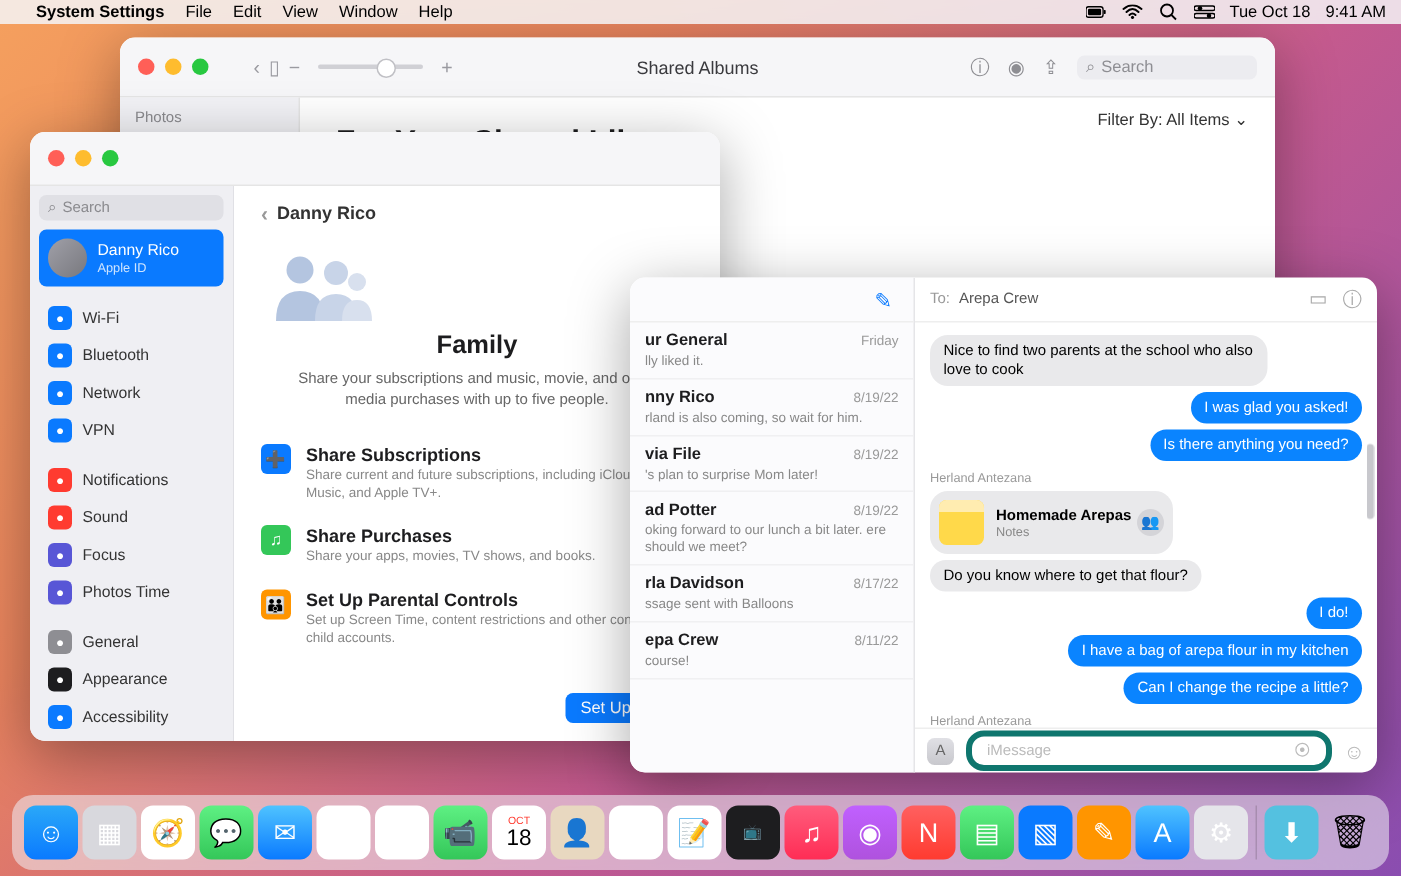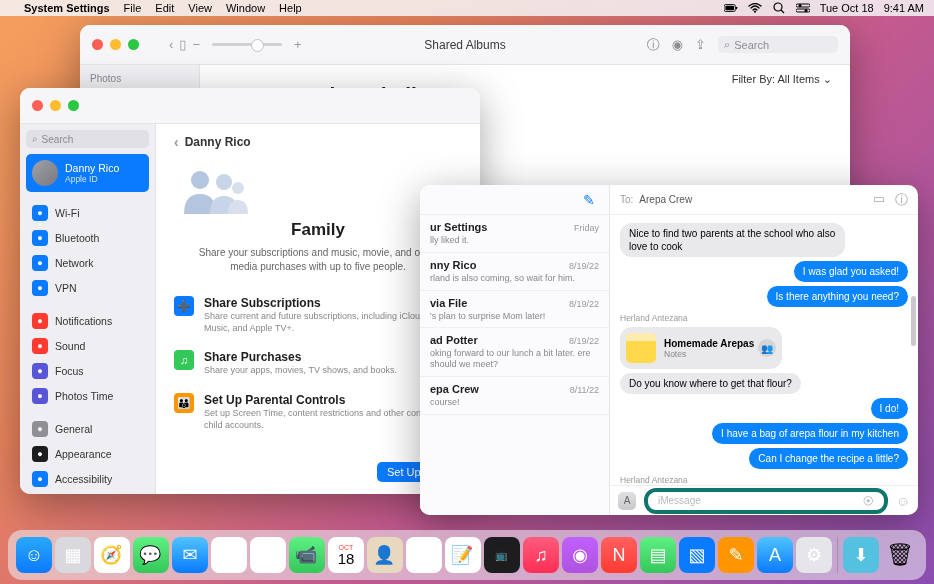--- a/index.html
+++ b/index.html
@@ -340,21 +340,21 @@
 </div>
 
 <div class="window msg-win">
   <div class="msg-list">
     <div class="msg-list-tb">
       <span class="msg-compose">✎</span>
     </div>
     <div class="msg-items" id="msg-items">
         <div class="msg-li">
           <div class="row1">
-            <span class="name">ur Settings</span>
+            <span class="name">ur General</span>
             <span class="time">Friday</span>
           </div>
           <div class="prev">lly liked it.</div>
         </div>
         <div class="msg-li">
           <div class="row1">
             <span class="name">nny Rico</span>
             <span class="time">8/19/22</span>
           </div>
           <div class="prev">rland is also coming, so wait for him.</div>
@@ -365,20 +365,27 @@
             <span class="time">8/19/22</span>
           </div>
           <div class="prev">'s plan to surprise Mom later!</div>
         </div>
         <div class="msg-li">
           <div class="row1">
             <span class="name">ad Potter</span>
             <span class="time">8/19/22</span>
           </div>
           <div class="prev">oking forward to our lunch a bit later. ere should we meet?</div>
+        </div>
+        <div class="msg-li">
+          <div class="row1">
+            <span class="name">rla Davidson</span>
+            <span class="time">8/17/22</span>
+          </div>
+          <div class="prev">ssage sent with Balloons</div>
         </div>
         <div class="msg-li">
           <div class="row1">
             <span class="name">epa Crew</span>
             <span class="time">8/11/22</span>
           </div>
           <div class="prev">course!</div>
         </div>
       </div>
   </div>

